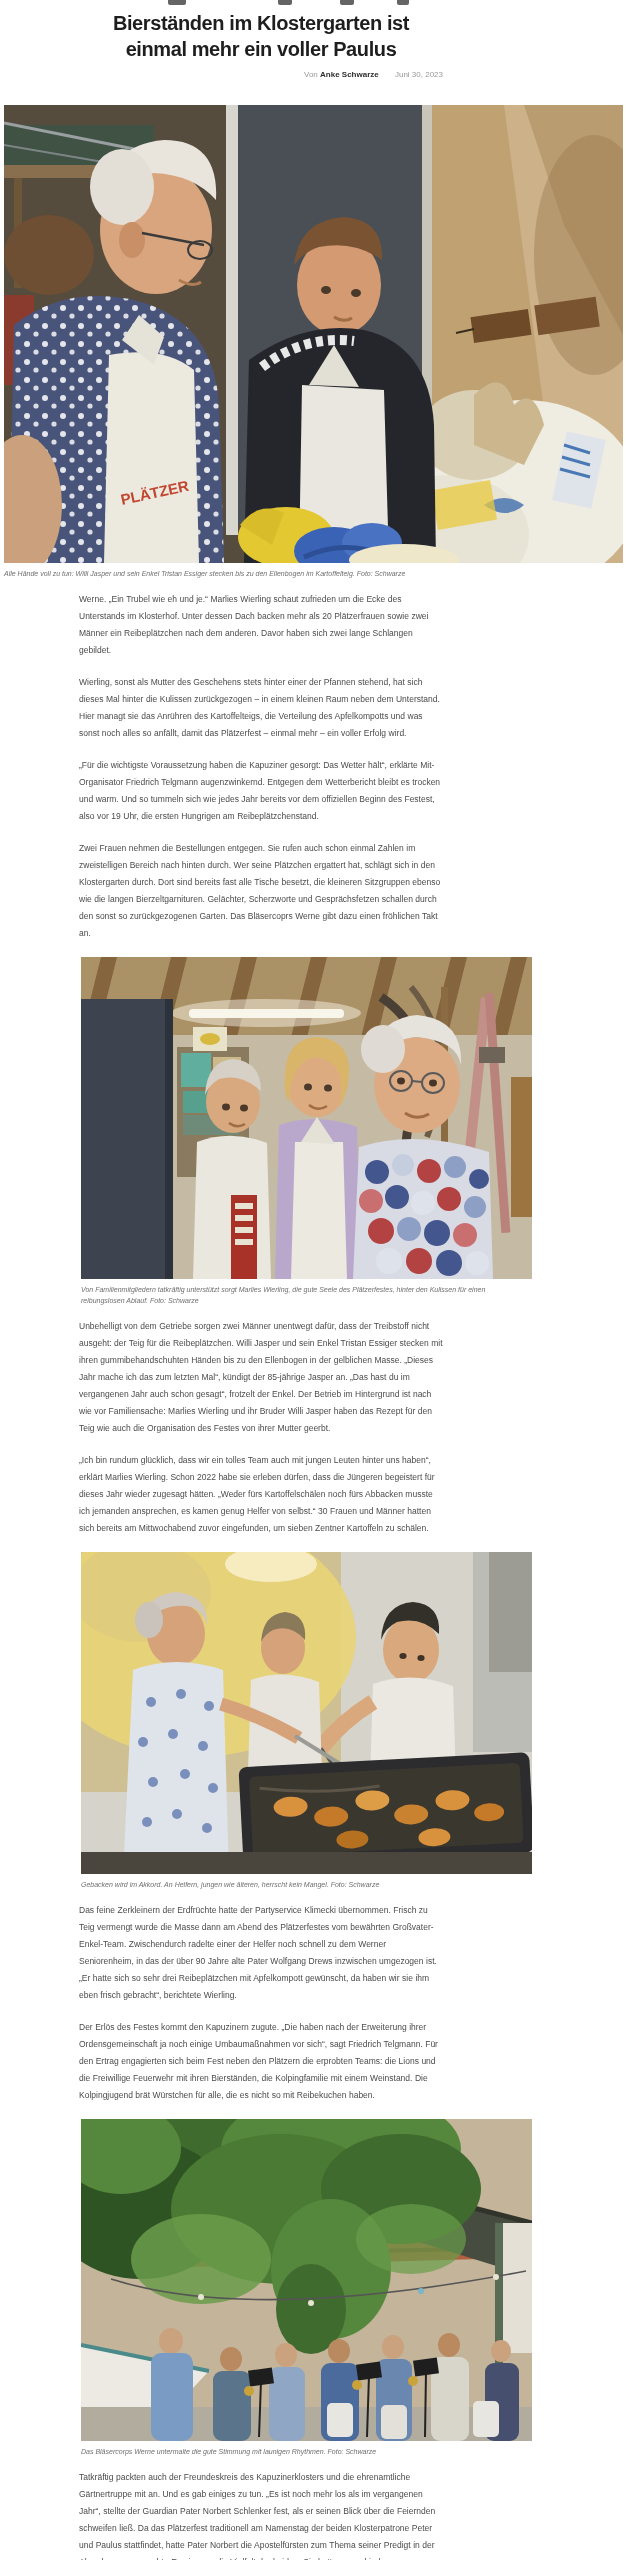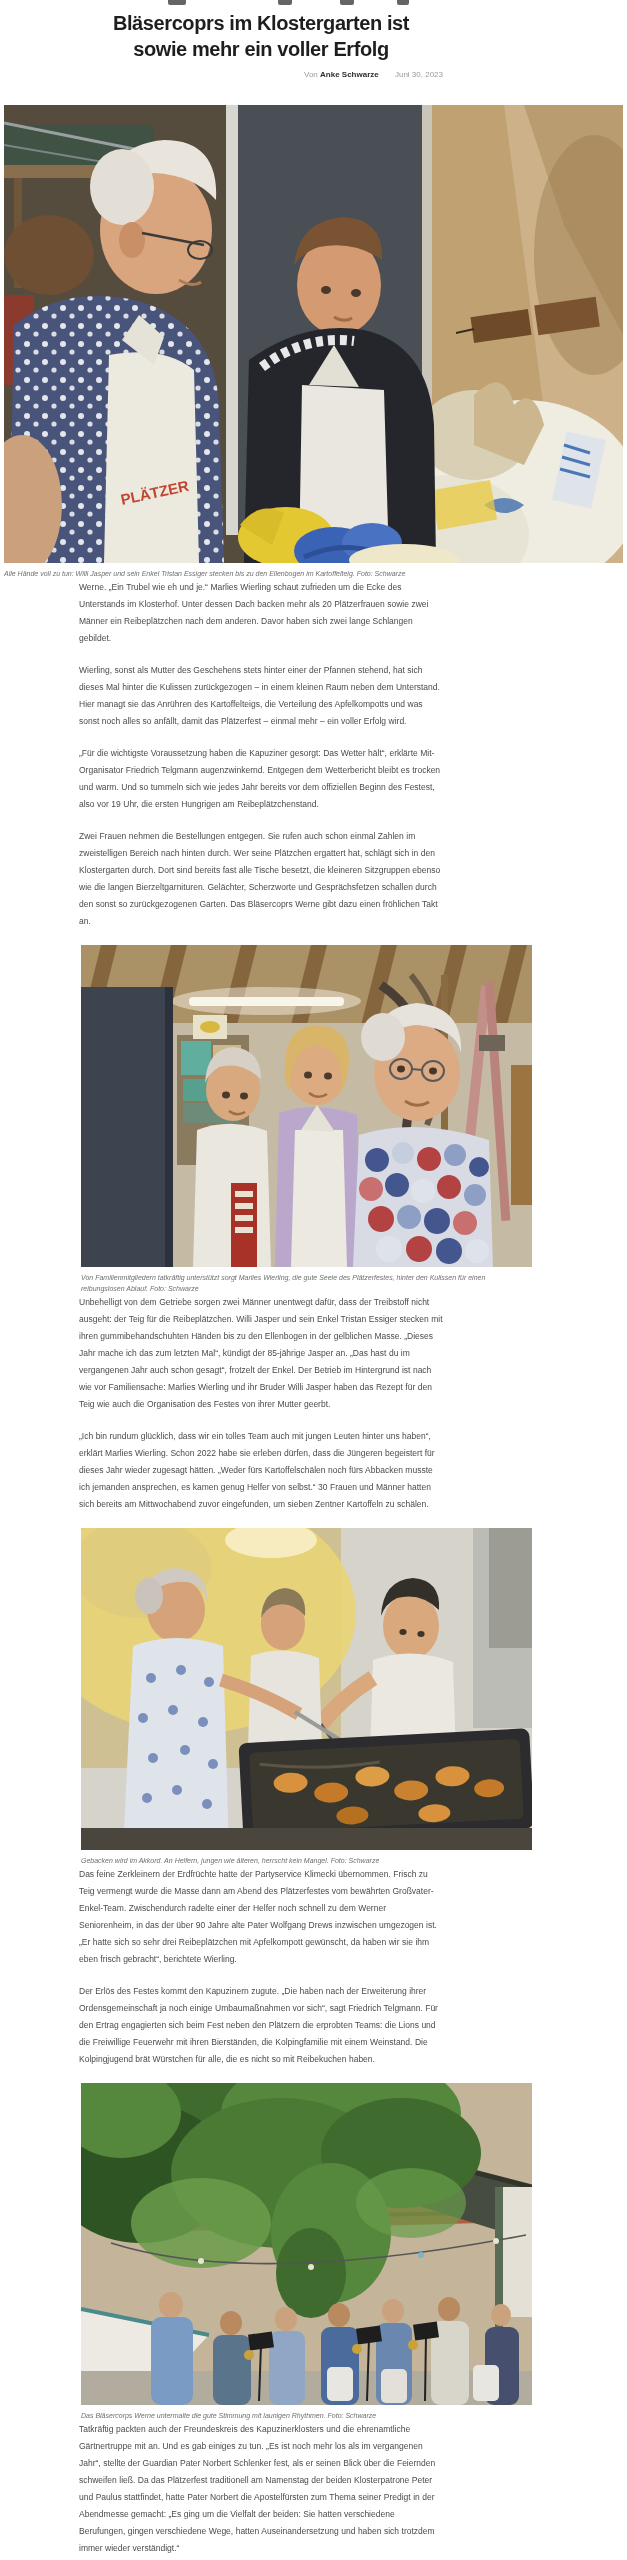--- a/index.html
+++ b/index.html
@@ -32,40 +32,40 @@
   .photo svg{display:block;width:100%;height:100%;}
   .photo-full{margin:26px 4px 0 4px;width:619px;height:458px;}
   .photo-wide{margin:14px 0 0 81px;width:451px;height:322px;}
   figcaption{
     font-size:7px;line-height:11px;font-style:italic;color:#6f6f6f;
     margin:5px 0 0 0;
   }
   .cap-full{margin-left:4px;width:600px;}
   .cap-wide{margin-left:81px;width:440px;}
 
-  .body-text{margin-top:0;}
+  .body-text{margin-top:12px;}
   .body-text p{
     margin:0 0 15px 79px;width:364px;
     font-size:8.5px;line-height:17px;color:#4b4b4b;
     text-align:left;hyphens:auto;-webkit-hyphens:auto;word-spacing:0.1px;
   }
 </style>
 </head>
 <body>
 
 <div class="top-strip">
   <i class="m1"></i>
     <i class="m2"></i>
     <i class="m3"></i>
     <i class="m4"></i>
 </div>
 
 <h1 class="headline">
-  <span>Bläsercoprs im Klostergarten ist</span><br>
-  <span>sowie mehr ein voller Erfolg</span>
+  <span>Bierständen im Klostergarten ist</span><br>
+  <span>einmal mehr ein voller Paulus</span>
 </h1>
 
 <div class="byline">
   <span>Von</span>
   <span class="author">Anke Schwarze</span>
   <span class="date">Juni 30, 2023</span>
 </div>
 
 <figure>
   <div class="photo photo-full">

